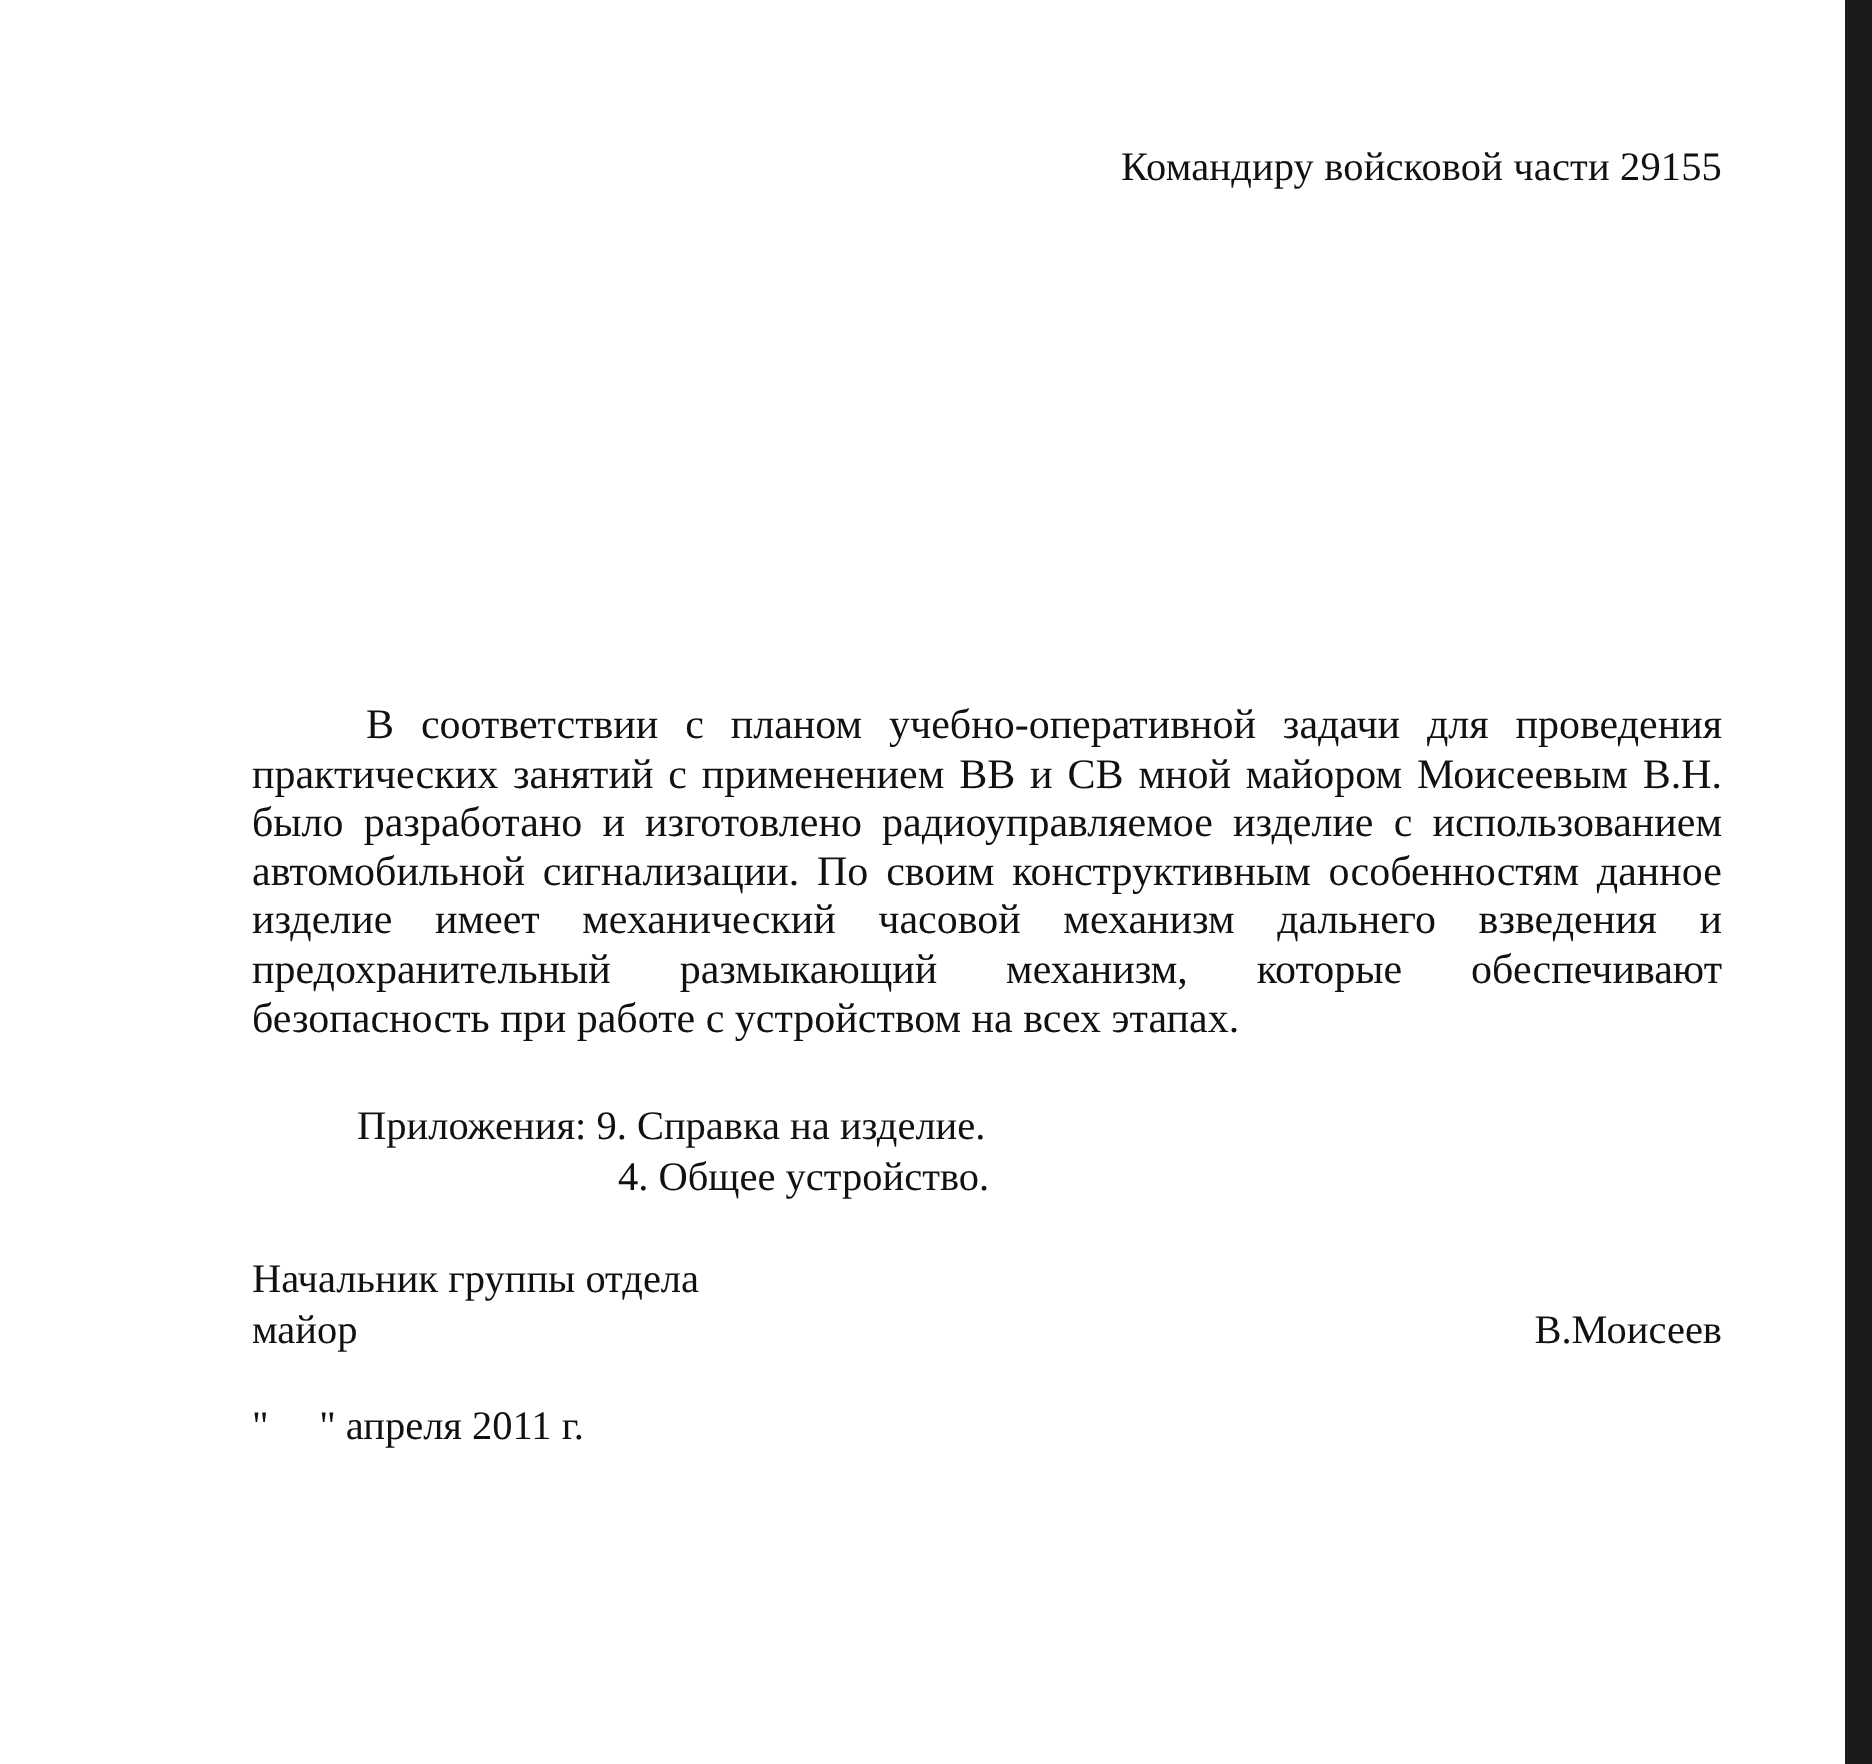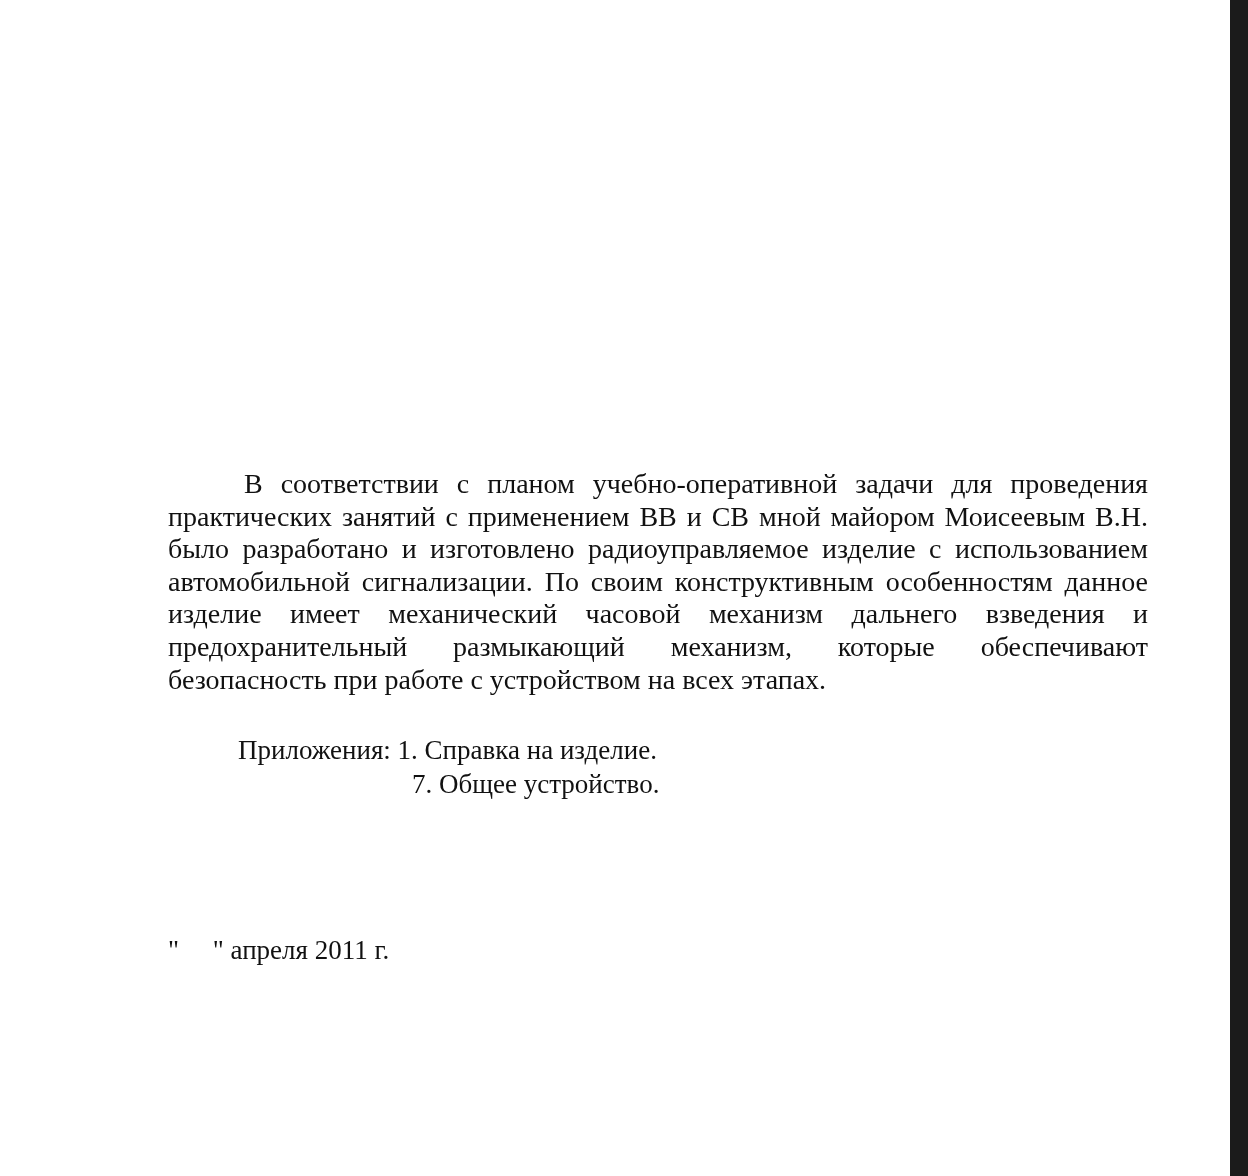--- a/index.html
+++ b/index.html
@@ -90,28 +90,36 @@
     white-space: pre;
   }
 </style>
 </head>
 <body>
 
 <div class="page">
 
   <div class="sheet">
 
+    <div class="addressee">Командиру войсковой части 29155</div>
 
     <div class="body-text">В соответствии с планом учебно-оперативной задачи для проведения практических занятий с применением ВВ и СВ мной майором Моисеевым В.Н. было разработано и изготовлено радиоуправляемое изделие с использованием автомобильной сигнализации. По своим конструктивным особенностям данное изделие имеет механический часовой механизм дальнего взведения и предохранительный размыкающий механизм, которые обеспечивают безопасность при работе с устройством на всех этапах.</div>
 
     <div class="attachments">
-      <div class="line1">Приложения: 1. Справка на изделие.</div>
-      <div class="line2">7. Общее устройство.</div>
+      <div class="line1">Приложения: 9. Справка на изделие.</div>
+      <div class="line2">4. Общее устройство.</div>
     </div>
 
+    <div class="signature">
+      <span class="post">Начальник группы отдела</span>
+      <div class="row">
+        <span>майор</span>
+        <span>В.Моисеев</span>
+      </div>
+    </div>
 
     <div class="date-line">"     " апреля 2011 г.</div>
 
   </div>
 
   <div class="right-edge"></div>
 
 </div>
 
 </body></html>

